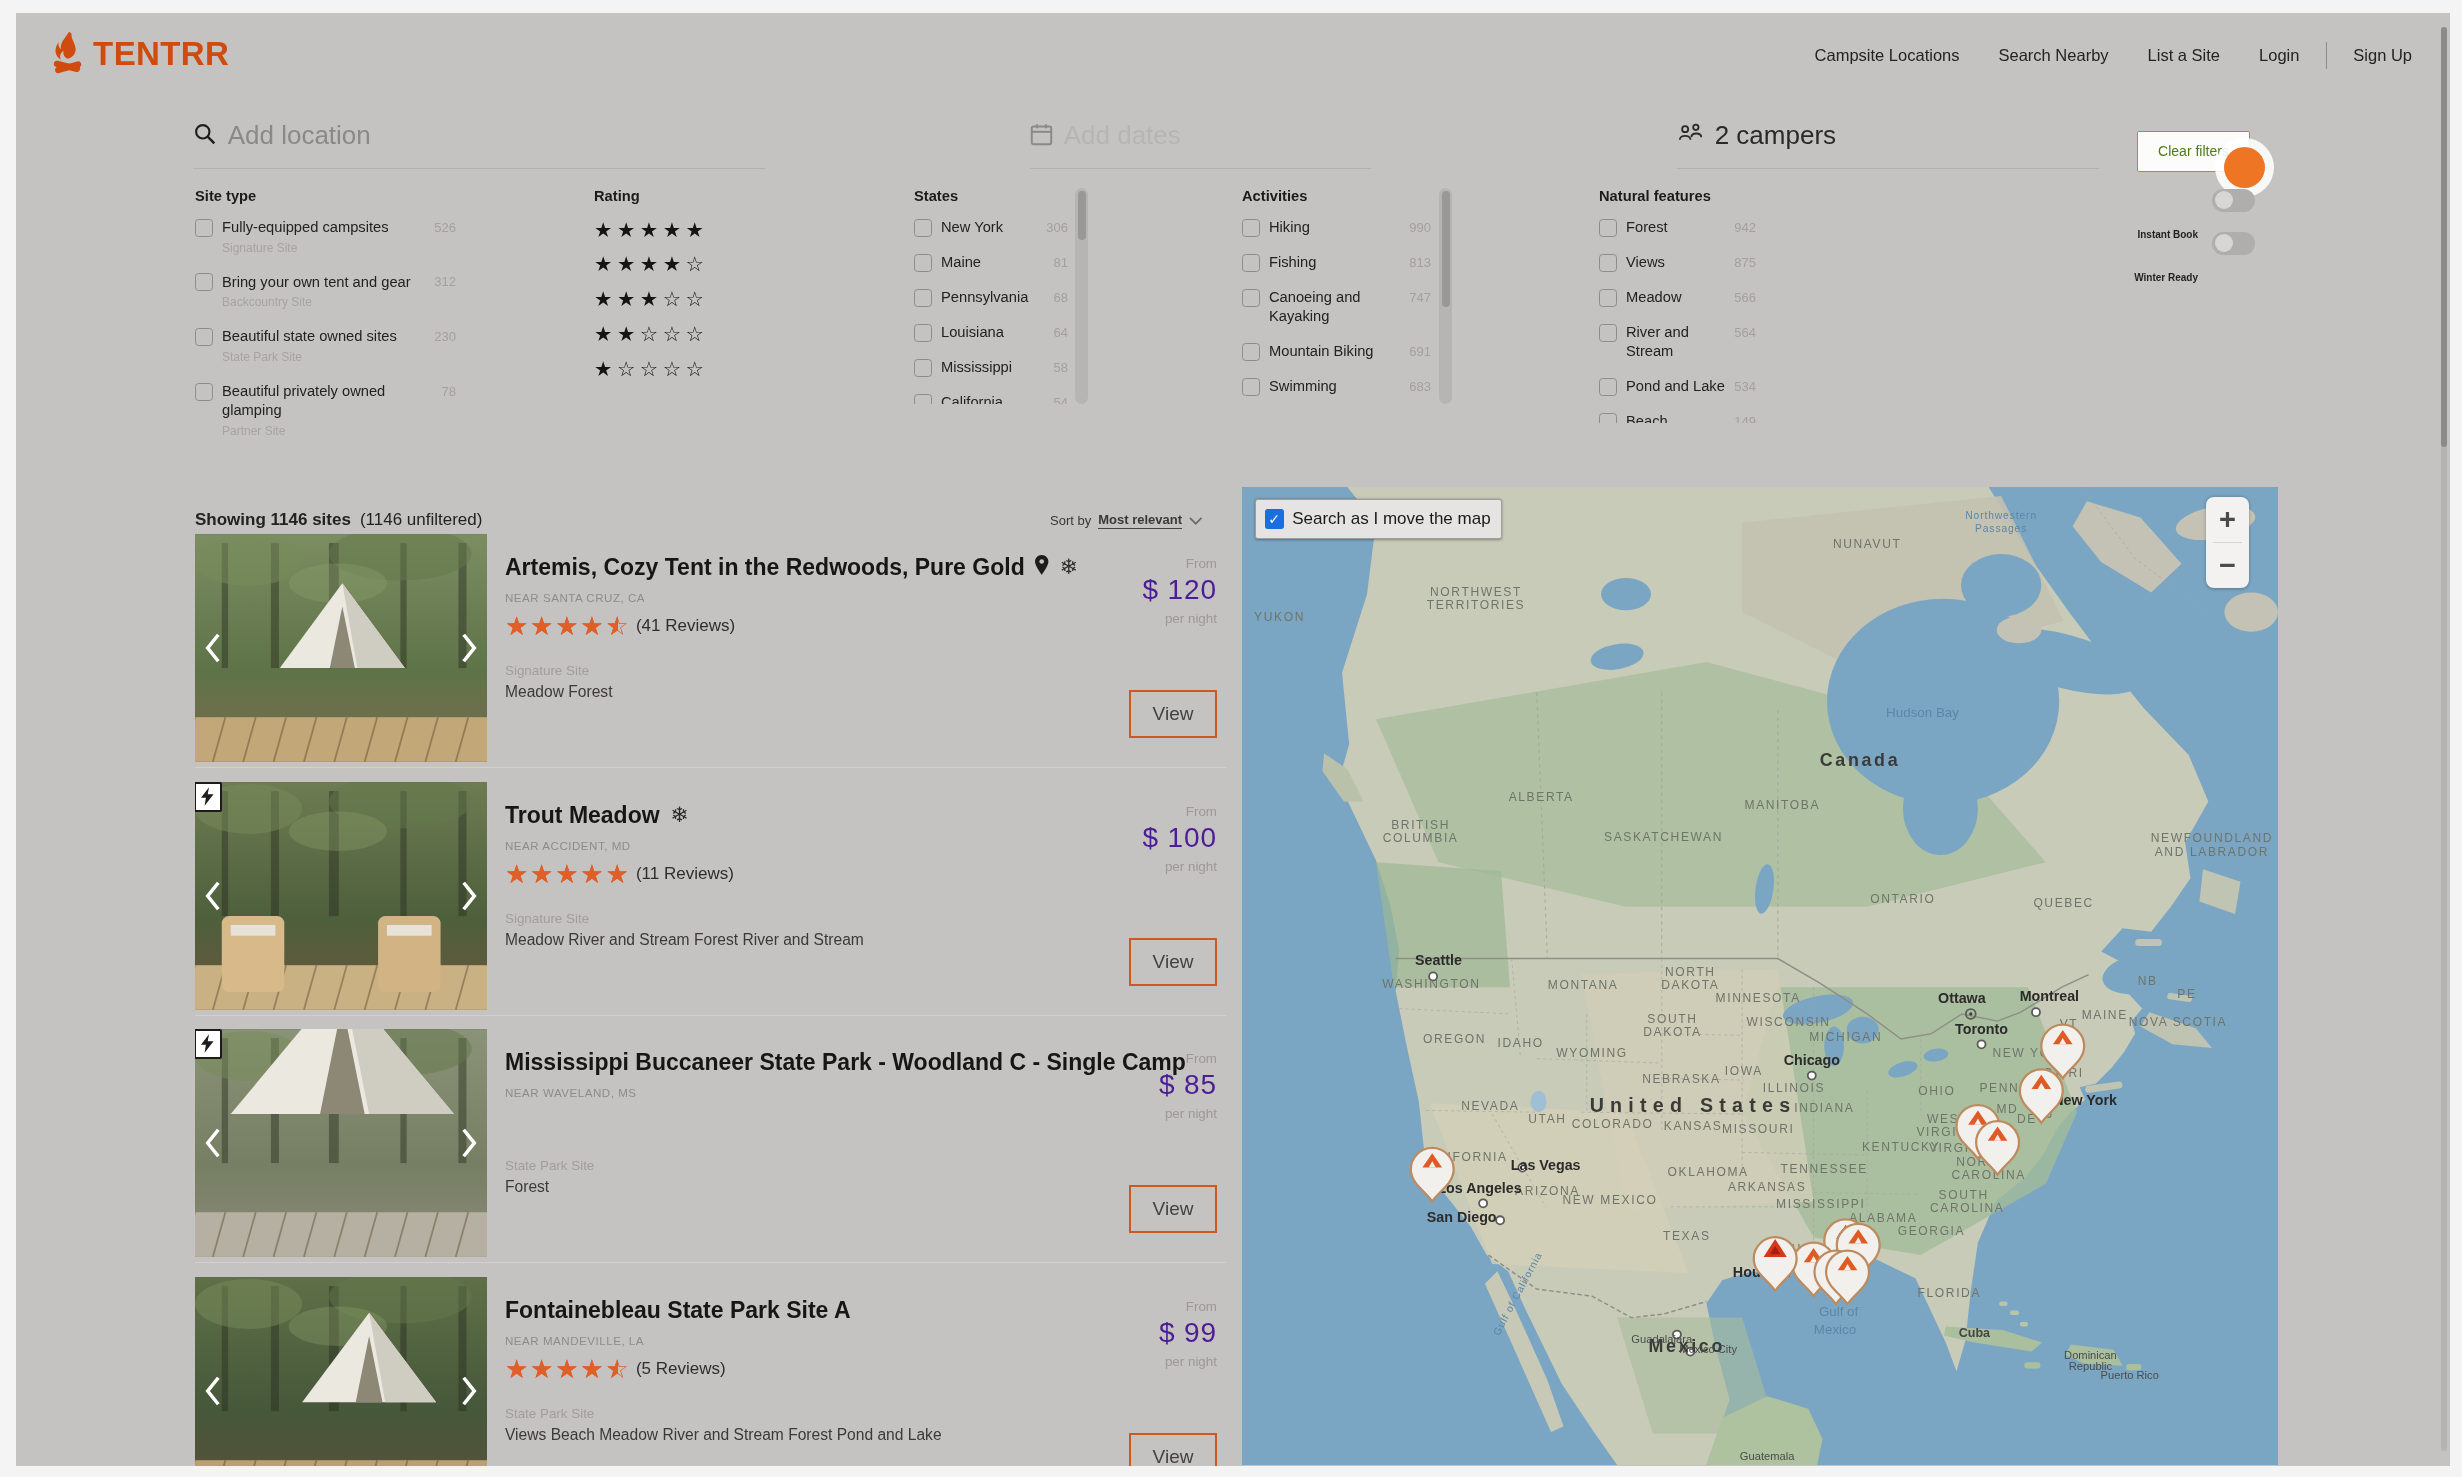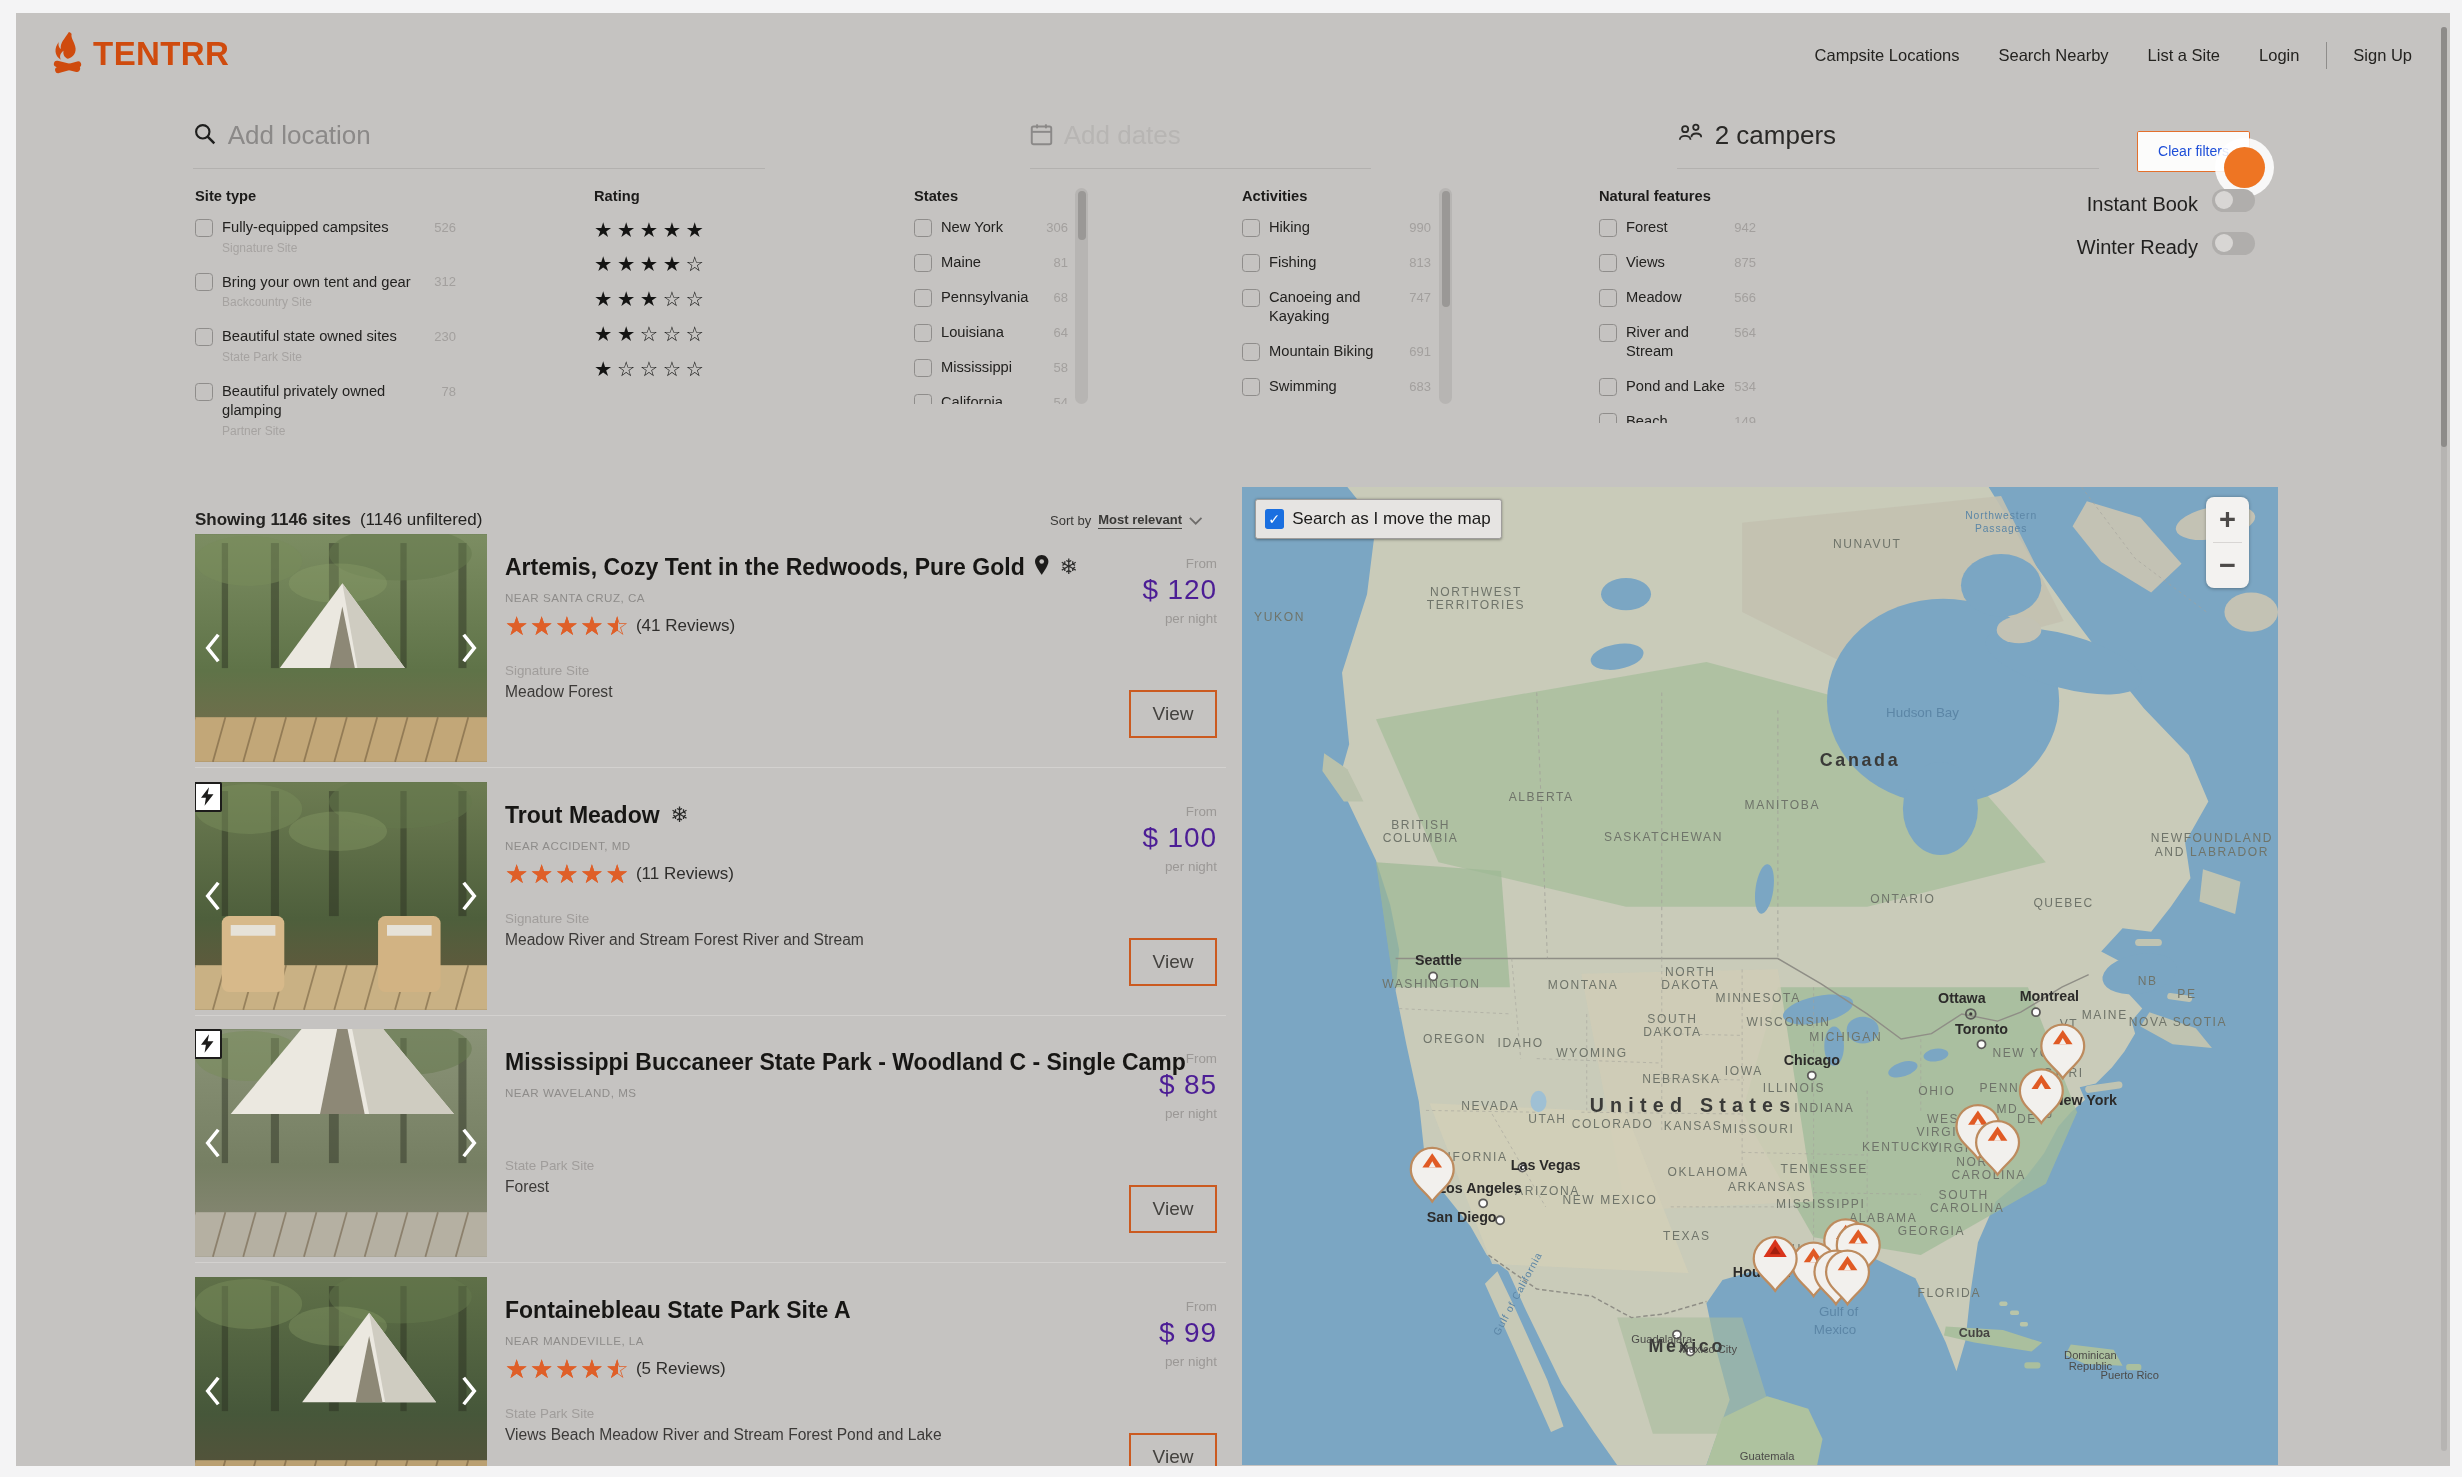--- a/index.html
+++ b/index.html
@@ -19,25 +19,25 @@
   
   .frow{position:absolute;top:105px;height:36px;display:flex;align-items:center;gap:10.7px;}
   .frow.loc{left:177px;} .frow.dates{left:1014px;} .frow.campers{left:1661px;text-align:right;}
   .ph-dark{font-size:26px;color:#8b8988;}
   .ph-light{font-size:26px;color:#b7b5b3;}
   .val-dark{font-size:26px;color:#2a2927;}
   .uline{position:absolute;top:155px;height:1.8px;background:#b3b1af;}
   .u-loc{left:177px;width:572px;} .u-dates{left:1014px;width:341px;} .u-campers{left:1661px;width:422px;}
 
   .clear-btn{position:absolute;left:2121px;top:118px;width:113px;height:41px;background:#fcfcfb;
-    border:1.8px solid #e4702c;border-radius:1.8px;font-size:14px;color:#1d4ed8;font-family:inherit;cursor:pointer;}
+    border:1.8px solid #e4702c;border-radius:1.8px;font-size:14px;color:#4d7c0f;font-family:inherit;cursor:pointer;}
   .click-ring{position:absolute;left:2199px;top:125px;width:59px;height:59px;border-radius:50%;background:rgba(255,255,255,0.88);}
   .click-dot{position:absolute;left:2208px;top:134px;width:41px;height:41px;border-radius:50%;background:#ee7523;}
 
-  .toggle-label{position:absolute;width:152px;text-align:right;font-size:20px;font-weight:normal;color:#201f1e;}
+  .toggle-label{position:absolute;width:152px;text-align:right;font-size:10px;font-weight:bold;color:#201f1e;margin-top:36px;}
   .tl-instant{left:2030px;top:180px;} .tl-winter{left:2030px;top:223px;}
   .toggle{position:absolute;left:2196px;width:43px;height:23px;border-radius:11.6px;background:#b0aeac;cursor:pointer;}
   .tg-instant{top:176px;} .tg-winter{top:219px;}
   .knob{position:absolute;left:2.7px;top:2.7px;width:18px;height:18px;border-radius:50%;background:#d8d6d4;}
 
   
   .col{position:absolute;top:175px;}
   .col-title{font-size:14.7px;font-weight:bold;color:#1c1b1a;margin-bottom:14.3px;}
   .col-clip{overflow:hidden;}
   .chk-row{display:flex;align-items:flex-start;margin-bottom:16px;cursor:pointer;}

